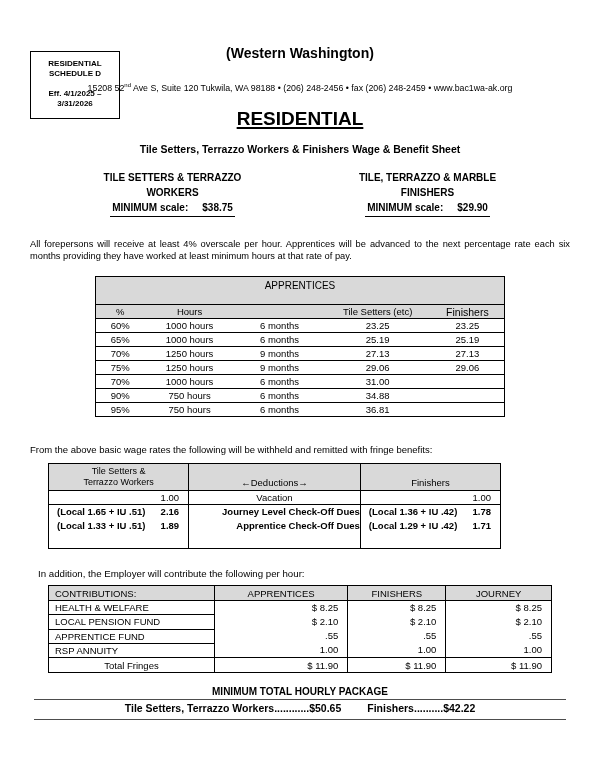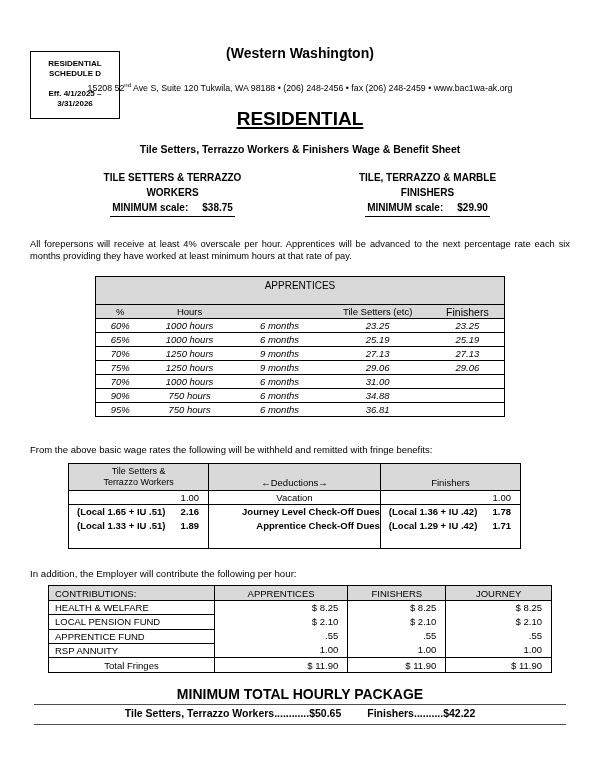--- a/index.html
+++ b/index.html
@@ -47,60 +47,60 @@
     width: 410px; margin: 13px 0 0 95px;
     border: 1.5px solid #000; font-size: 9.5px;
   }
   .apprentices-table tr { border-bottom: 1px solid #000; }
   .apprentices-table .title-row td {
     background: #d9d9d9; text-align: center; font-size: 10px;
     padding: 3px 0 13px; vertical-align: top;
   }
   .apprentices-table .head-row td { background: #d9d9d9; height: 14px; text-align: center; }
   .apprentices-table .head-row .finishers-head { font-size: 10.5px; }
-  .apprentices-table .data-row td { height: 14px; text-align: center; font-style: italic; }
+  .apprentices-table .data-row td { height: 14px; text-align: center; }
 
   
   .section-text { margin: 27px 30px 0; font-size: 9.5px; }
   .deductions-table {
-    width: 453px; margin: 8px 0 0 68px;
+    width: 453px; margin: 8px 0 0 48px;
     border: 1.5px solid #000; font-size: 9.5px;
   }
   .deductions-table td { border: 1px solid #000; }
   .deductions-table .head-row td { background: #d9d9d9; height: 27px; text-align: center; }
   .deductions-table .head-col1 { font-size: 9px; line-height: 1.25; vertical-align: middle; }
   .deductions-table .head-mid, .deductions-table .head-col3 { vertical-align: bottom; padding-bottom: 2px; }
   .deductions-table .vac-row td { height: 14px; }
   .deductions-table .num-right { text-align: right; padding-right: 9px; }
   .deductions-table .center { text-align: center; }
   .deductions-table .dues-row td { vertical-align: top; padding-bottom: 15px; font-weight: bold; }
   .dues-line { display: flex; justify-content: space-between; padding: 0 9px 0 8px; line-height: 14px; }
   .dues-center { text-align: right; line-height: 14px; }
 
-  .in-addition { margin: 19px 30px 0; font-size: 9.7px; }
+  .in-addition { margin: 19px 38px 0; font-size: 9.7px; }
 
   
   .contributions-table {
     width: 504px; margin: 6px 0 0 48px;
     border: 1.5px solid #000; font-size: 9.5px;
   }
   .contributions-table td { border: 1px solid #000; }
   .contributions-table .head-row td { background: #d9d9d9; height: 15px; }
   .contributions-table .head-label { padding-left: 6px; }
   .contributions-table .head-center { text-align: center; }
   .contributions-table .label-cell { padding-left: 6px; height: 14px; }
   .contributions-table .value-cell { vertical-align: top; padding: 0; }
   .contributions-table .val-line { text-align: right; padding-right: 9px; line-height: 14px; height: 14px; }
   .contributions-table .total-row td { height: 15px; }
   .contributions-table .total-label { text-align: center; }
   .contributions-table .total-val { text-align: right; padding-right: 9px; }
 
   
   .package { margin-top: 13px; text-align: center; }
-  .package-title { font-weight: bold; font-size: 14px; }
+  .package-title { font-weight: bold; font-size: 10px; }
   .package-rule { width: 532px; margin: 2px auto 0; border-top: 1.5px solid #4d4d4d; }
   .package-line { font-weight: bold; font-size: 10.5px; padding: 2px 0 3px; }
   .package-line .fin-part { margin-left: 26px; }
 </style>
 </head>
 <body>
 
 <div class="page">
 
   <div class="header">

